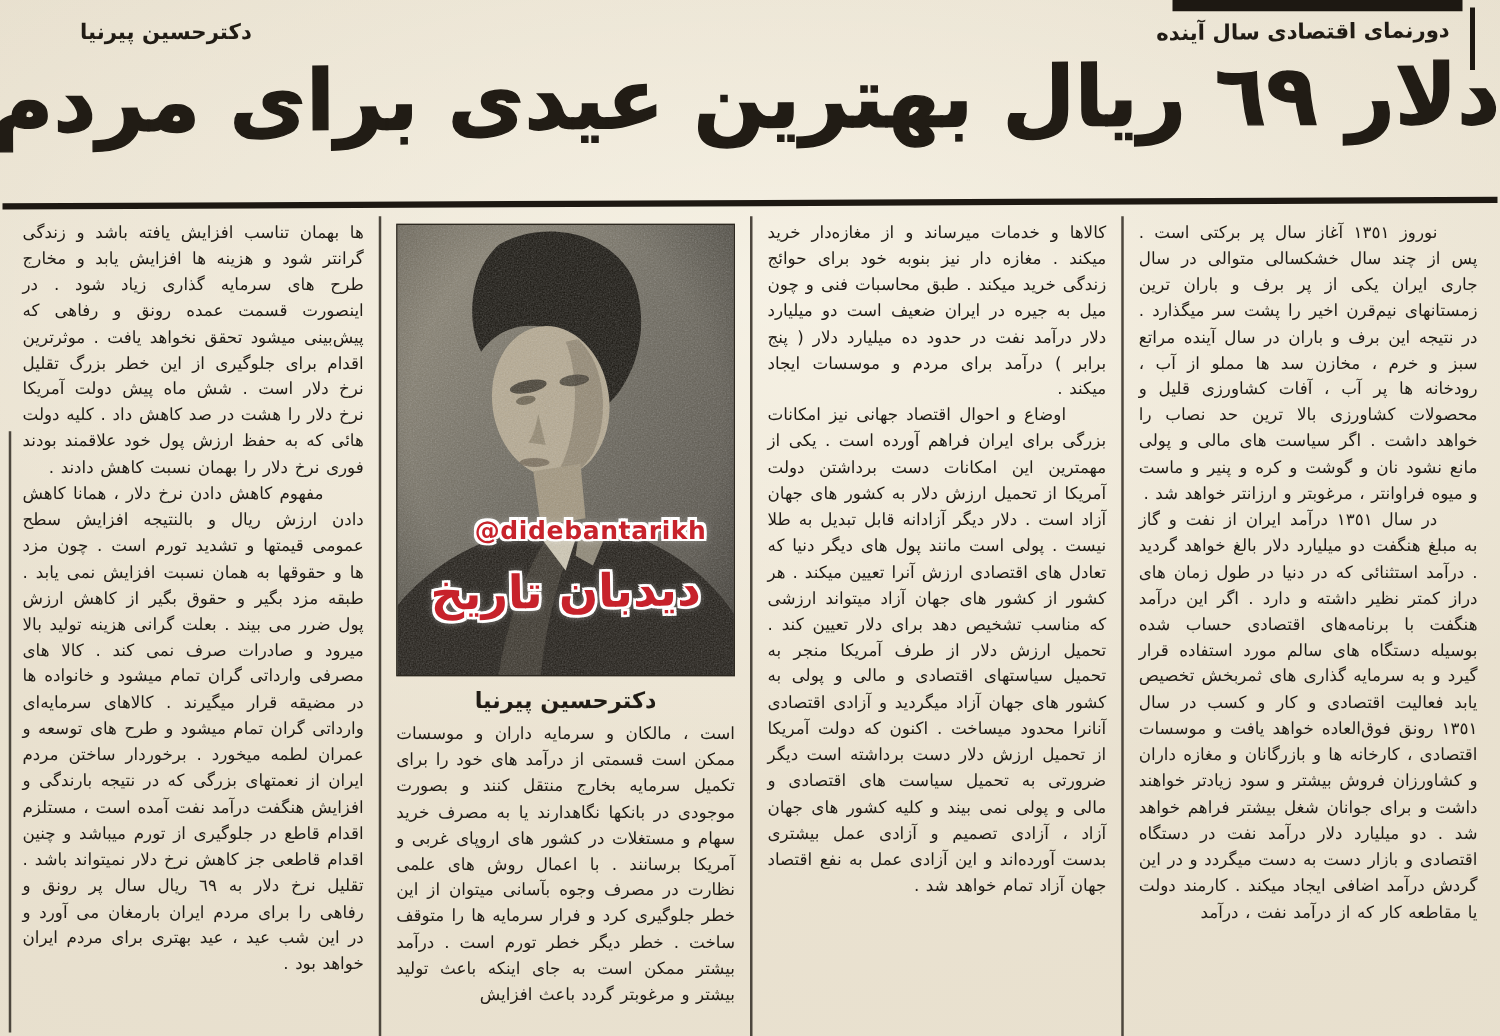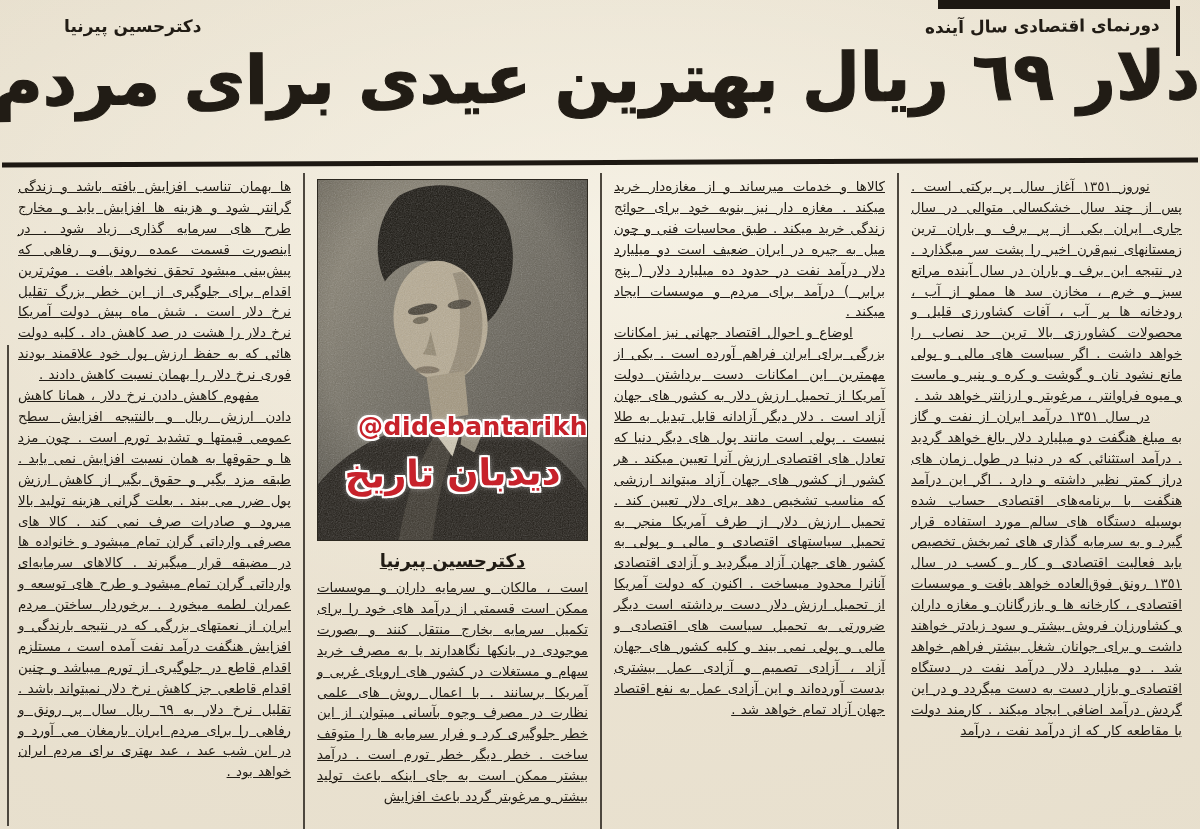--- a/index.html
+++ b/index.html
@@ -36,21 +36,21 @@
   }
   .headline-rule { height: 5px; background: var(--rule, #1d1812); margin: 0 2px; transform: rotate(-0.25deg); }
 
   
   .body-grid {
     display: grid;
     grid-template-columns: repeat(4, 1fr);
     height: 664px;
     padding: 8px 6px 0;
   }
-  .col { padding: 4px 12px 0; overflow: hidden; text-decoration: underline; }
+  .col { padding: 4px 12px 0; overflow: hidden; }
   .col:not(:last-child) { border-inline-end: 2px solid var(--divider, #4d473e); }
   .para {
     font-size: 13.4px;
     line-height: 1.56;
     text-align: justify;
     word-spacing: 1px;
   }
   .para.indent { text-indent: 2.4em; }
 
   
@@ -67,21 +67,21 @@
     position: absolute; left: 0; right: 0;
     text-align: center;
     font-weight: bold;
     color: var(--watermark-red, #c7222b);
     text-shadow:
       -2px -2px 0 var(--watermark-outline, #fff), 0 -2px 0 var(--watermark-outline, #fff), 2px -2px 0 var(--watermark-outline, #fff),
       -2px 0 0 var(--watermark-outline, #fff), 2px 0 0 var(--watermark-outline, #fff),
       -2px 2px 0 var(--watermark-outline, #fff), 0 2px 0 var(--watermark-outline, #fff), 2px 2px 0 var(--watermark-outline, #fff),
       0 0 7px rgba(255,255,255,0.85);
   }
-  .wm-handle { top: 232px; font-size: 25px; letter-spacing: 0.5px; direction: ltr; padding-left: 40px; }
+  .wm-handle { top: 232px; font-size: 20px; letter-spacing: 0.5px; direction: ltr; padding-left: 40px; }
   .wm-title  { top: 272px; font-size: 37px; transform: rotate(-1deg); }
   .photo-caption { text-align: center; font-weight: bold; font-size: 18px; padding: 9px 0 7px; }
 
   .left-edge-rule { position: absolute; left: 7px; top: 345px; bottom: 3px; width: 2px; background: var(--divider, #4d473e); }
 </style>
 </head>
 <body>
 
 <div class="page">
 

